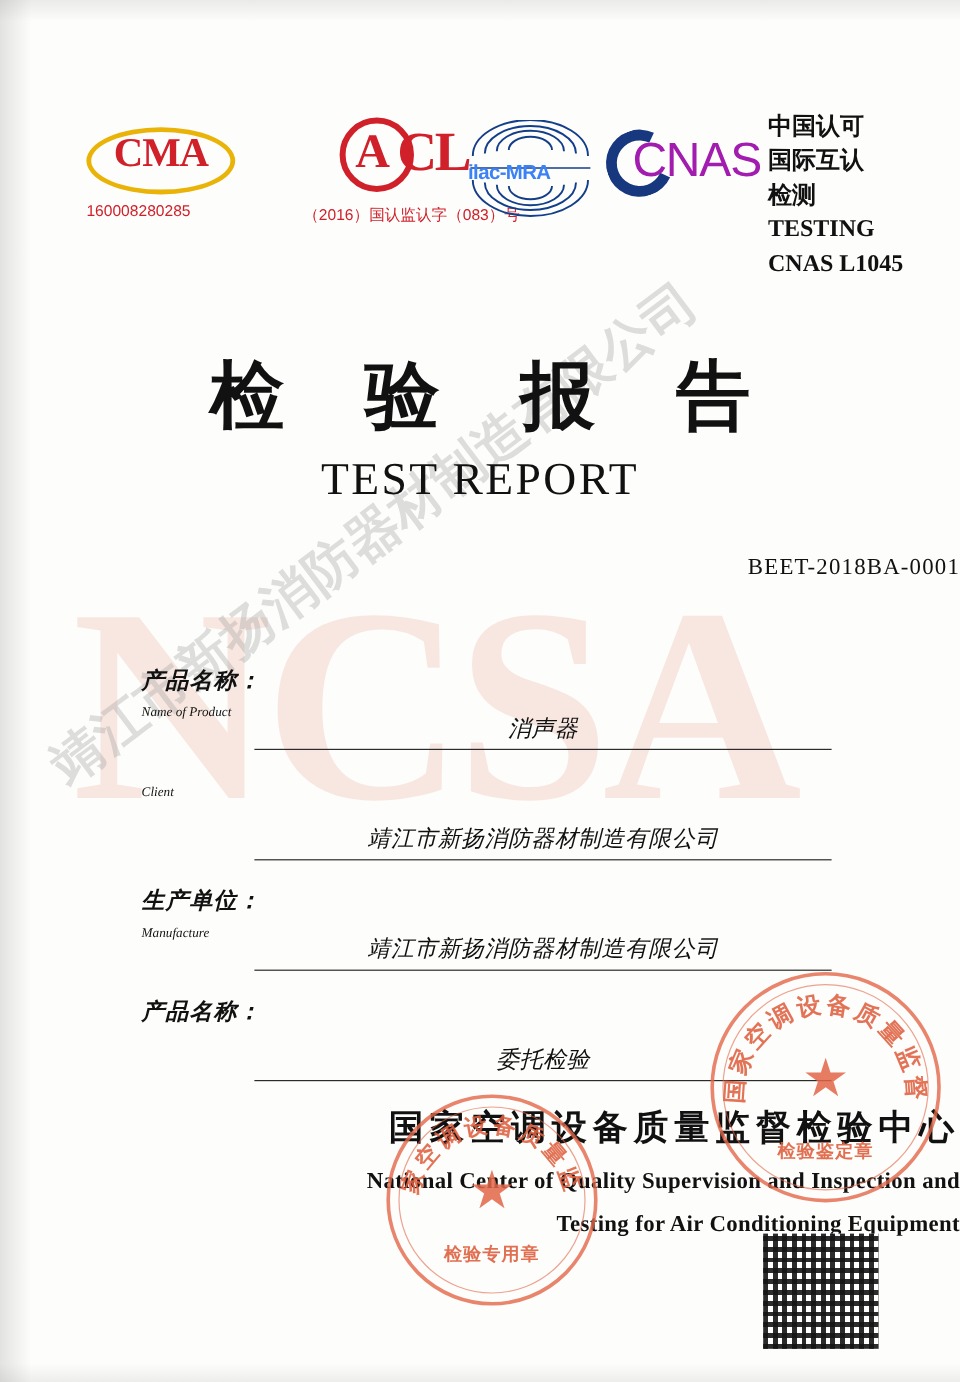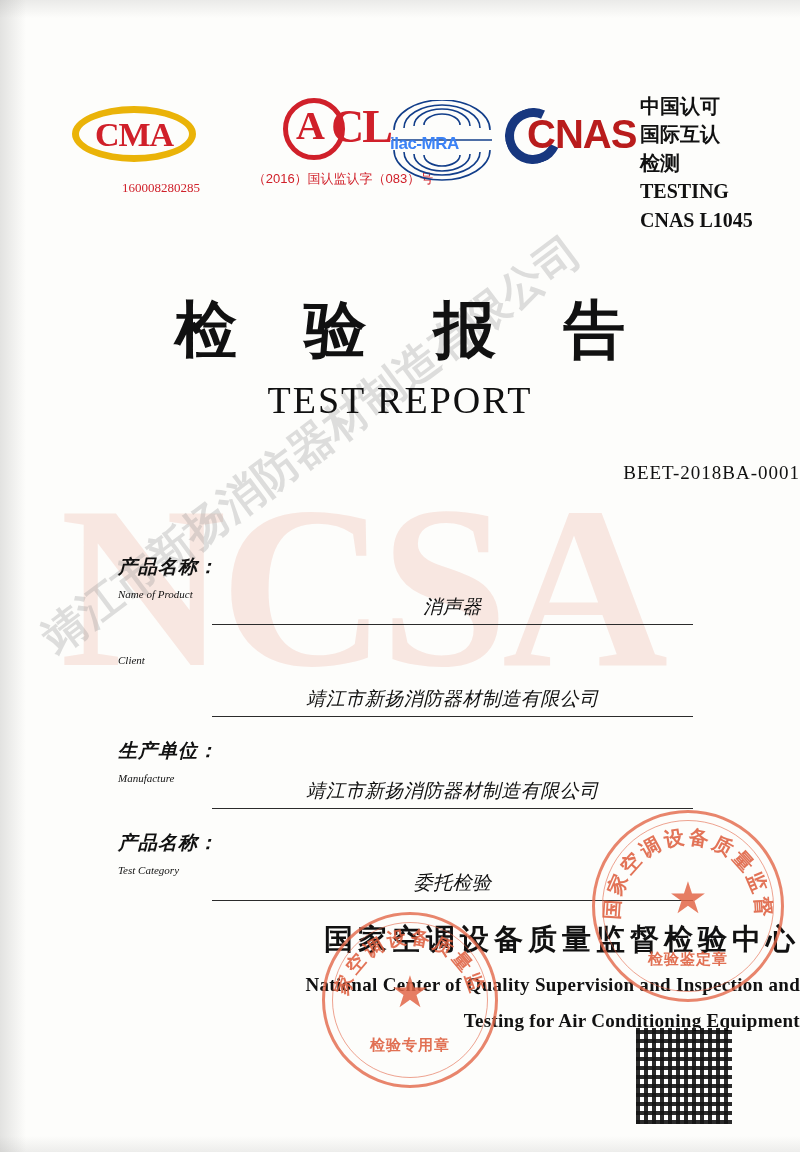--- a/index.html
+++ b/index.html
@@ -80,42 +80,42 @@
   
   .cma {
     position: absolute;
     left: 72px;
     top: 28px;
     width: 128px;
   }
   .cma-oval {
     width: 124px;
     height: 56px;
-    border: 7px solid #eab308;
+    border: 4px solid #eab308;
     border-radius: 50%/50%;
     box-sizing: border-box;
     position: relative;
     display: flex;
-    align-items: flex-end;
+    align-items: flex-start;
     justify-content: center;
   }
   .cma-oval span {
     font-family: "Liberation Serif", serif;
     font-weight: bold;
     font-size: 34px;
     color: #d0202a;
     letter-spacing: -1px;
     transform: translateY(-1px);
   }
   .cma-code {
-    margin-top: 18px;
-    text-align: right;
+    margin-top: 6px;
+    text-align: left;
     font-size: 13px;
     color: #d0202a;
-    font-family: Liberation Serif, serif;
+    font-family: Liberation Sans, sans-serif;
     letter-spacing: 0px;
   }
 
   
   .cal {
     position: absolute;
     left: 248px;
     top: 20px;
     width: 190px;
   }
@@ -196,22 +196,22 @@
     border-radius: 50%;
     box-sizing: border-box;
     border-right-color: transparent;
     transform: rotate(-20deg);
   }
   .cnas-word {
     position: absolute;
     left: 22px;
     top: 8px;
     font-size: 40px;
-    font-weight: bold;
-    color: #b91c1c;
+    font-weight: normal;
+    color: #a21caf;
     font-family: "Liberation Sans", sans-serif;
     letter-spacing: -1px;
     line-height: 1;
   }
 
   
   .cnas-txt {
     position: absolute;
     left: 640px;
     top: 14px;
@@ -495,21 +495,20 @@
         <span class="en">Manufacture</span>
       </div>
       <div class="field-value-wrap">
         <div class="field-value">靖江市新扬消防器材制造有限公司</div>
       </div>
     </div>
 
     <div class="field-row">
       <div class="field-label">
         <span class="cn">产品名称：</span>
-        <span class="en">Test Category</span>
       </div>
       <div class="field-value-wrap">
         <div class="field-value">委托检验</div>
       </div>
     </div>
   </div>
 
   <div class="org">
     <div class="org-cn">国家空调设备质量监督检验中心</div>
     <div class="org-en1">National Center of Quality Supervision and Inspection and</div>

